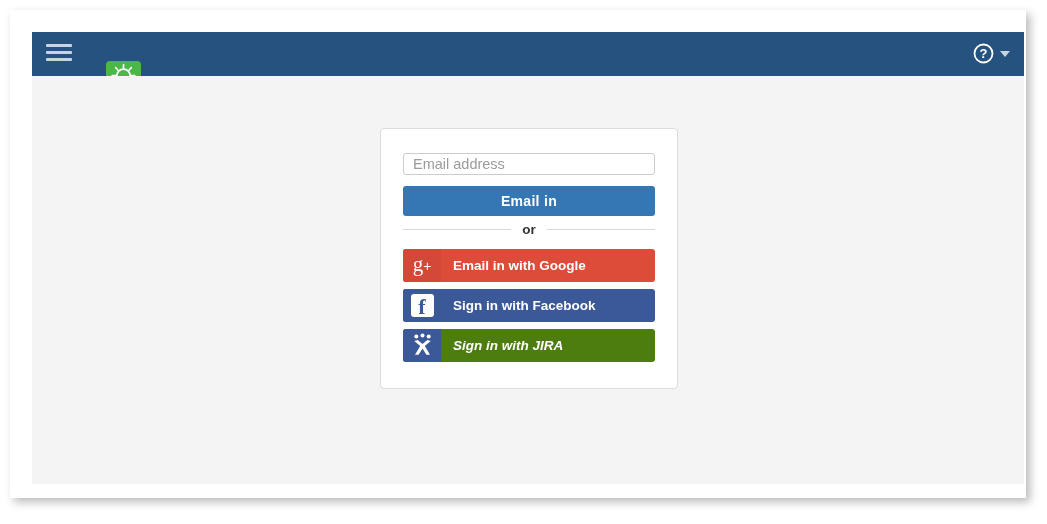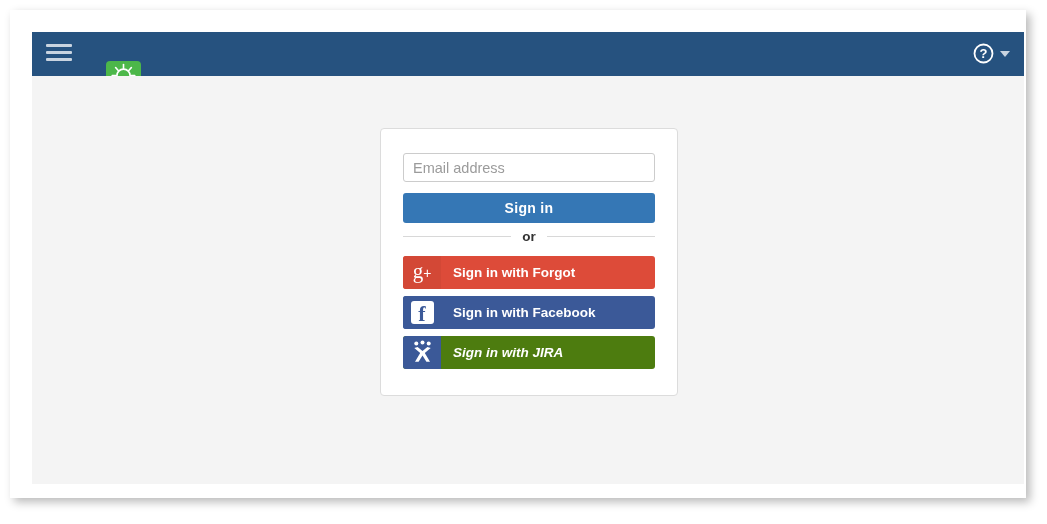--- a/index.html
+++ b/index.html
@@ -111,21 +111,21 @@
     border: 1px solid #dcdcdc;
     border-radius: 4px;
     box-sizing: border-box;
     padding: 24px 22px 26px 22px;
   }
 
   .field {
     display: block;
     width: 100%;
     box-sizing: border-box;
-    height: 29px;
+    height: 22px;
     border: 1px solid #cccccc;
     border-radius: 3px;
     padding: 2px 9px;
     font-size: 14.5px;
     font-family: "Liberation Sans", sans-serif;
     color: #333333;
     background: #ffffff;
     outline: none;
     margin-bottom: 11px;
   }
@@ -293,34 +293,34 @@
 
       </div>
 
       <div id="content">
 
         <div id="login-card">
 
           <input class="field" type="text" placeholder="Email address" style="">
 
 
-          <button id="signin-button">Sign in</button>
+          <button id="signin-button">Email in</button>
 
 
           <div id="or-divider">
             <div class="rule"></div>
             <div class="or-text">or</div>
             <div class="rule"></div>
           </div>
 
           <button id="btn-google" class="social-btn">
             <span class="social-icon">
               <span class="gplus-glyph"><span>g</span><span class="plus">+</span></span>
             </span>
-            <span class="social-label">Sign in with Forgot</span>
+            <span class="social-label">Email in with Google</span>
           </button>
 
           <button id="btn-facebook" class="social-btn">
             <span class="social-icon">
               <span class="fb-tile">
                 <span>f</span>
               </span>
             </span>
             <span class="social-label">Sign in with Facebook</span>
           </button>

